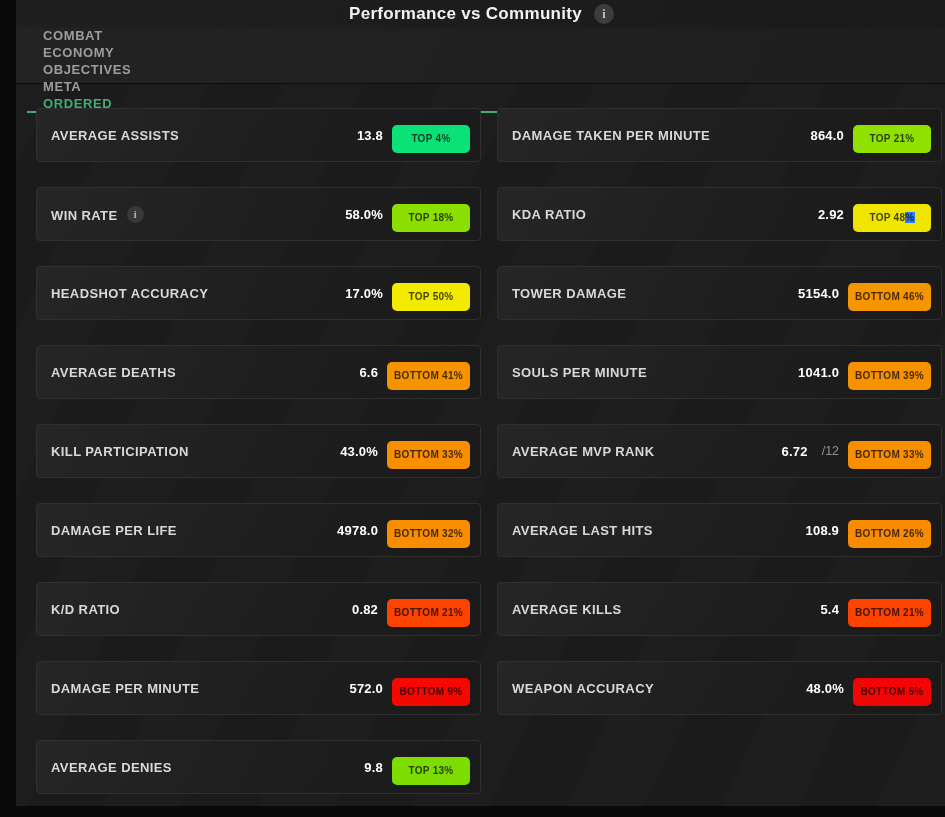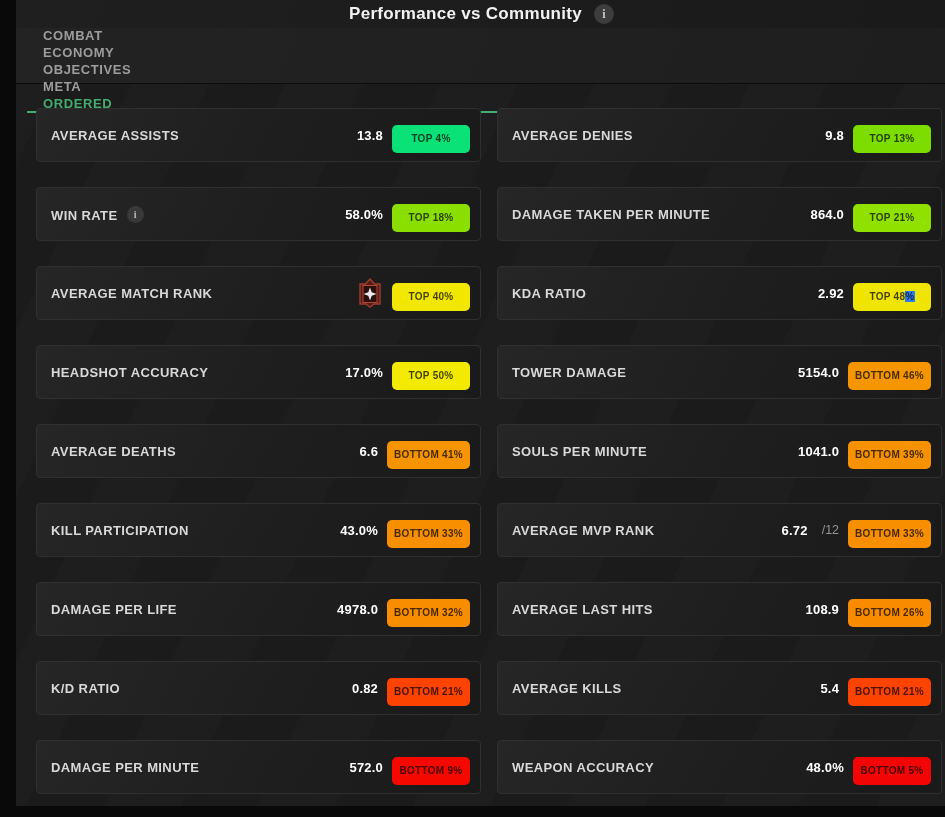--- a/index.html
+++ b/index.html
@@ -135,40 +135,20 @@
     <div class="value-wrap">
       <span class="stat-value">58.0%</span>
 
       <span class="badge" style="background: rgb(139, 223, 0);">
             <span class="badge-text">TOP 18%</span>
           </span>
     </div>
   </div>
       <div class="card">
     <div class="label-wrap">
-      <span class="stat-label">AVERAGE MATCH RANK</span>
-
-    </div>
-    <div class="value-wrap">
-      <span class="stat-value"></span>
-
-      <span class="rank-emblem">
-        <svg width="26" height="30" viewBox="0 0 26 30" aria-hidden="true">
-          <path d="M13 1 L17.5 6 L23 6 L23 26 L17 26 L13 29.2 L9 26 L3 26 L3 6 L8.5 6 Z" fill="#551b16" stroke="#a03c2e" stroke-width="1.4"></path>
-          <rect x="6" y="7.5" width="14" height="17" fill="#2b0f0d" stroke="#b34a36" stroke-width="1"></rect>
-          <path d="M13 9.5 L14.7 14.3 L19.5 16 L14.7 17.7 L13 22.5 L11.3 17.7 L6.5 16 L11.3 14.3 Z" fill="#ececec"></path>
-        </svg>
-      </span>
-      <span class="badge" style="background: rgb(242, 231, 0);">
-            <span class="badge-text">TOP 40%</span>
-          </span>
-    </div>
-  </div>
-      <div class="card">
-    <div class="label-wrap">
       <span class="stat-label">HEADSHOT ACCURACY</span>
 
     </div>
     <div class="value-wrap">
       <span class="stat-value">17.0%</span>
 
       <span class="badge" style="background: rgb(242, 234, 0);">
             <span class="badge-text">TOP 50%</span>
           </span>
     </div>

